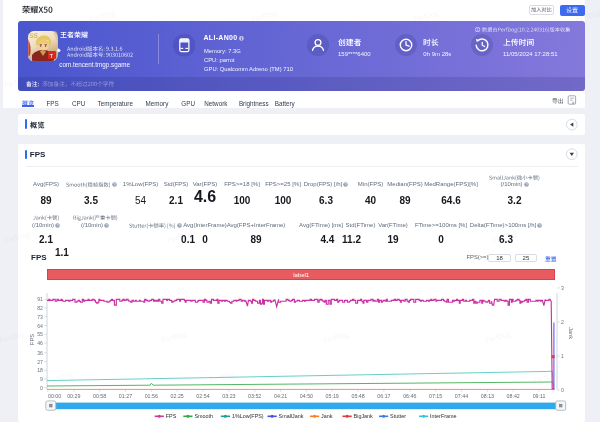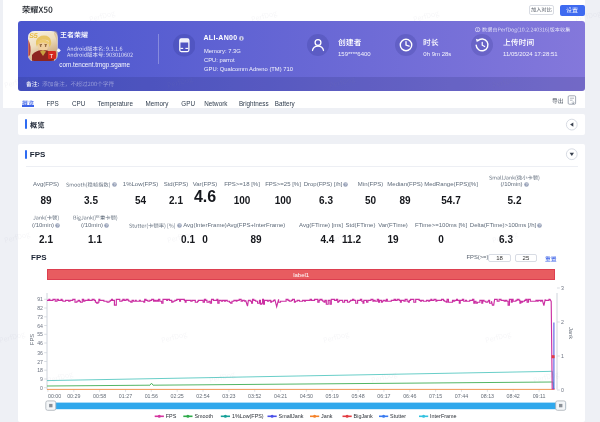--- a/index.html
+++ b/index.html
@@ -156,64 +156,64 @@
 <div class="abs" style="left:46.0px;top:195.2px;width:80px;margin-left:-40px;text-align:center;font-size:10px;font-weight:bold;color:#16181d">89</div>
 <svg style="position:absolute;left:65.5px;top:180.9px;overflow:visible" width="46.5" height="7.7">
     <path transform="translate(0,5.62) scale(0.00530,-0.00530)" d="M304 -13Q226 -13 161 16Q95 45 48 95L103 159Q142 118 195 93Q248 68 305 68Q378 68 418 101Q459 134 459 187Q459 226 443 249Q426 272 399 287Q371 303 336 318L231 364Q197 379 163 402Q128 425 105 462Q82 499 82 552Q82 609 112 652Q142 696 194 721Q246 746 313 746Q379 746 435 721Q490 696 528 656L480 597Q446 628 405 647Q365 665 313 665Q251 665 214 637Q176 608 176 559Q176 523 195 500Q213 477 241 463Q269 449 298 436L402 391Q444 373 479 348Q513 323 533 286Q553 249 553 195Q553 137 523 90Q493 42 437 15Q381 -13 304 -13ZM688 0V543H763L772 464H774Q810 503 852 530Q895 557 944 557Q1006 557 1041 529Q1077 501 1093 453Q1136 499 1180 528Q1223 557 1273 557Q1356 557 1397 502Q1437 448 1437 344V0H1347V332Q1347 409 1322 443Q1297 477 1245 477Q1214 477 1181 457Q1147 436 1108 394V0H1018V332Q1018 409 993 443Q968 477 916 477Q886 477 851 457Q817 436 780 394V0ZM1826 -13Q1759 -13 1702 20Q1644 54 1609 118Q1574 181 1574 271Q1574 362 1609 426Q1644 489 1702 523Q1759 557 1826 557Q1876 557 1921 538Q1966 519 2001 482Q2037 445 2057 392Q2077 339 2077 271Q2077 181 2042 118Q2007 54 1949 20Q1892 -13 1826 -13ZM1826 63Q1873 63 1908 89Q1944 115 1964 162Q1983 209 1983 271Q1983 334 1964 381Q1944 428 1908 454Q1873 480 1826 480Q1779 480 1743 454Q1708 428 1688 381Q1668 334 1668 271Q1668 209 1688 162Q1708 115 1743 89Q1779 63 1826 63ZM2432 -13Q2365 -13 2308 20Q2250 54 2215 118Q2180 181 2180 271Q2180 362 2215 426Q2250 489 2308 523Q2365 557 2432 557Q2482 557 2527 538Q2572 519 2607 482Q2642 445 2663 392Q2683 339 2683 271Q2683 181 2648 118Q2612 54 2555 20Q2498 -13 2432 -13ZM2432 63Q2479 63 2514 89Q2550 115 2570 162Q2589 209 2589 271Q2589 334 2570 381Q2550 428 2514 454Q2479 480 2432 480Q2385 480 2349 454Q2314 428 2294 381Q2274 334 2274 271Q2274 209 2294 162Q2314 115 2349 89Q2385 63 2432 63ZM2997 -13Q2939 -13 2906 9Q2872 32 2857 73Q2843 114 2843 168V469H2762V538L2847 543L2857 696H2934V543H3081V469H2934V165Q2934 116 2952 88Q2970 61 3018 61Q3033 61 3050 65Q3067 70 3079 76L3097 7Q3075 -1 3049 -7Q3023 -13 2997 -13ZM3204 0V796H3295V578L3292 466Q3330 504 3373 530Q3416 557 3472 557Q3558 557 3598 502Q3638 448 3638 344V0H3547V332Q3547 409 3522 443Q3498 477 3443 477Q3402 477 3369 456Q3336 435 3295 394V0ZM3959 -196Q3890 -84 3850 40Q3811 163 3811 311Q3811 458 3850 582Q3890 706 3959 818L4015 792Q3950 685 3919 562Q3887 438 3887 311Q3887 183 3919 60Q3950 -64 4015 -171ZM4482 615H4941V259H4469V323H4872V552H4482ZM4567 772H4841V712H4567ZM4496 469H4899V409H4496ZM4592 845 4661 833Q4630 764 4578 695Q4527 626 4452 568Q4447 577 4439 586Q4431 595 4423 604Q4414 613 4406 617Q4475 666 4521 728Q4568 790 4592 845ZM4820 772H4835L4846 776L4892 746Q4877 715 4856 682Q4835 650 4813 619Q4790 589 4770 566Q4760 574 4745 583Q4730 593 4718 598Q4737 620 4757 648Q4776 676 4793 706Q4810 736 4820 759ZM4548 187H4617V23Q4617 6 4625 2Q4632 -3 4661 -3Q4668 -3 4685 -3Q4702 -3 4723 -3Q4744 -3 4762 -3Q4781 -3 4789 -3Q4805 -3 4813 3Q4821 10 4825 31Q4829 53 4830 96Q4841 88 4859 81Q4878 75 4892 71Q4888 17 4879 -12Q4870 -41 4850 -53Q4831 -64 4797 -64Q4790 -64 4770 -64Q4749 -64 4725 -64Q4701 -64 4681 -64Q4661 -64 4654 -64Q4612 -64 4589 -57Q4566 -49 4557 -30Q4548 -12 4548 22ZM4647 214 4701 244Q4729 215 4759 181Q4790 146 4806 120L4751 86Q4735 112 4705 149Q4676 185 4647 214ZM4868 175 4927 194Q4945 164 4963 129Q4981 93 4996 59Q5012 26 5020 1L4957 -22Q4950 3 4935 38Q4920 72 4903 108Q4885 145 4868 175ZM4459 187 4517 160Q4506 132 4491 98Q4477 64 4462 30Q4446 -4 4430 -31L4370 1Q4387 27 4403 59Q4420 92 4434 126Q4449 159 4459 187ZM4255 762H4324V-81H4255ZM4114 553H4440V483H4114ZM4256 526 4305 507Q4292 454 4272 397Q4253 339 4230 283Q4207 227 4182 178Q4157 130 4131 94Q4125 110 4113 132Q4101 153 4091 167Q4123 208 4155 269Q4187 329 4214 398Q4240 466 4256 526ZM4390 832 4439 772Q4399 754 4349 740Q4300 725 4247 714Q4195 703 4146 695Q4144 707 4137 724Q4131 741 4124 753Q4171 763 4221 775Q4270 787 4314 802Q4359 816 4390 832ZM4320 466Q4328 457 4346 434Q4363 411 4383 384Q4402 357 4419 334Q4435 311 4442 301L4394 238Q4387 256 4372 283Q4358 310 4341 339Q4325 369 4310 394Q4295 420 4285 435ZM5745 750H6004V682H5745ZM5707 838H5780V575H5707ZM5761 59 5801 106Q5838 88 5878 64Q5918 41 5954 17Q5990 -7 6013 -28L5972 -82Q5949 -61 5914 -35Q5878 -10 5838 15Q5798 40 5761 59ZM5543 594H5954V126H5885V528H5609V124H5543ZM5269 839H5333V-80H5269ZM5134 650H5441V582H5192V126H5134ZM5414 650H5473V208Q5473 188 5468 172Q5464 156 5451 147Q5438 138 5419 136Q5401 133 5375 133Q5374 147 5368 167Q5362 186 5354 200Q5373 199 5386 199Q5399 199 5405 199Q5414 200 5414 210ZM5714 457H5785V278Q5785 231 5774 182Q5763 134 5733 87Q5702 39 5644 -3Q5586 -45 5492 -80Q5488 -71 5480 -60Q5472 -50 5464 -39Q5456 -29 5448 -21Q5539 8 5592 44Q5645 80 5671 120Q5698 160 5706 201Q5714 241 5714 278ZM6498 836H6572V552Q6572 527 6587 519Q6601 511 6649 511Q6658 511 6680 511Q6702 511 6730 511Q6758 511 6787 511Q6815 511 6839 511Q6862 511 6875 511Q6902 511 6916 520Q6930 529 6936 557Q6942 584 6945 637Q6957 629 6977 621Q6998 613 7013 610Q7008 544 6996 507Q6983 471 6956 457Q6929 443 6879 443Q6871 443 6848 443Q6824 443 6793 443Q6762 443 6731 443Q6700 443 6676 443Q6653 443 6645 443Q6588 443 6556 452Q6523 461 6511 485Q6498 509 6498 552ZM6894 781 6952 725Q6898 704 6831 685Q6764 666 6692 650Q6620 634 6552 621Q6550 633 6542 650Q6535 666 6528 678Q6593 691 6662 707Q6730 724 6791 743Q6852 762 6894 781ZM6498 359H6970V-75H6896V295H6569V-79H6498ZM6535 195H6922V134H6535ZM6533 29H6924V-33H6533ZM6089 310Q6133 321 6190 337Q6247 353 6311 371Q6375 390 6438 409L6448 339Q6360 312 6270 285Q6181 258 6110 237ZM6102 638H6433V567H6102ZM6241 840H6315V9Q6315 -23 6307 -40Q6299 -57 6279 -66Q6260 -74 6228 -77Q6196 -80 6146 -79Q6144 -65 6137 -45Q6130 -25 6123 -10Q6157 -11 6185 -11Q6213 -11 6222 -11Q6233 -10 6237 -6Q6241 -2 6241 8ZM7128 323H7511V260H7128ZM7108 654H7589V592H7108ZM7500 821 7564 793Q7542 759 7518 724Q7494 689 7474 664L7425 688Q7438 706 7452 729Q7466 753 7479 777Q7492 802 7500 821ZM7314 841H7384V404H7314ZM7145 793 7200 815Q7222 785 7240 749Q7258 713 7265 686L7208 661Q7201 687 7183 725Q7165 762 7145 793ZM7316 628 7367 598Q7343 557 7305 515Q7268 473 7224 437Q7181 402 7137 378Q7131 391 7119 408Q7108 425 7097 435Q7139 454 7180 484Q7222 514 7258 552Q7294 590 7316 628ZM7374 607Q7387 600 7414 583Q7440 567 7470 548Q7500 529 7525 513Q7550 497 7561 489L7519 435Q7506 447 7482 466Q7459 485 7431 506Q7403 527 7378 545Q7353 564 7337 574ZM7669 646H8005V576H7669ZM7686 832 7755 821Q7741 725 7719 637Q7696 548 7666 471Q7635 395 7595 337Q7590 343 7580 352Q7569 361 7558 369Q7547 378 7539 383Q7578 436 7606 507Q7635 578 7654 661Q7674 744 7686 832ZM7871 606 7941 599Q7918 430 7873 300Q7827 171 7750 77Q7672 -18 7551 -83Q7547 -75 7540 -64Q7533 -52 7524 -40Q7516 -29 7509 -22Q7624 34 7697 121Q7769 207 7810 328Q7851 449 7871 606ZM7705 583Q7728 450 7769 332Q7810 214 7875 126Q7939 37 8029 -12Q8016 -22 8002 -40Q7988 -57 7979 -71Q7885 -14 7819 81Q7753 176 7711 301Q7668 427 7643 572ZM7168 153 7215 198Q7267 178 7324 151Q7381 124 7432 96Q7483 68 7517 43L7470 -6Q7437 19 7386 48Q7335 78 7278 105Q7220 133 7168 153ZM7486 323H7499L7512 326L7552 309Q7521 201 7459 126Q7397 50 7314 2Q7230 -45 7134 -72Q7129 -59 7119 -41Q7108 -24 7099 -14Q7188 7 7266 48Q7345 90 7402 156Q7460 221 7486 312ZM7168 153Q7190 184 7213 224Q7235 264 7256 307Q7277 349 7291 387L7357 375Q7342 334 7321 291Q7300 248 7278 209Q7256 170 7236 140ZM8157 -196 8100 -171Q8164 -64 8196 60Q8228 183 8228 311Q8228 438 8196 562Q8164 685 8100 792L8157 818Q8226 706 8265 582Q8304 458 8304 311Q8304 163 8265 40Q8226 -84 8157 -196Z" fill="#5f6b7a"></path>
   </svg>
 <svg class="abs" style="left:111.5px;top:181.9px;overflow:visible" width="6" height="6">
     <circle cx="2.5" cy="2.5" r="2.3" fill="#97a1b8"></circle>
     <text x="2.5" y="3.9" font-size="3.8" fill="#fff" text-anchor="middle" font-family="Liberation Sans">?</text>
   </svg>
 <div class="abs" style="left:91.0px;top:195.2px;width:80px;margin-left:-40px;text-align:center;font-size:10px;font-weight:bold;color:#16181d">3.5</div>
 <div class="abs" style="left:140.5px;top:181.3px;width:120px;margin-left:-60px;text-align:center;font-size:6px;color:#5f6b7a;white-space:nowrap">1%Low(FPS)</div>
-<div class="abs" style="left:140.5px;top:195.2px;width:80px;margin-left:-40px;text-align:center;font-size:10px;font-weight:bold;color:#16181d">54</div>
+<div class="abs" style="left:140.5px;top:195.2px;width:80px;margin-left:-40px;text-align:center;font-size:10px;font-weight:normal;color:#16181d">54</div>
 <div class="abs" style="left:176.0px;top:181.3px;width:120px;margin-left:-60px;text-align:center;font-size:6px;color:#5f6b7a;white-space:nowrap">Std(FPS)</div>
 <div class="abs" style="left:176.0px;top:195.2px;width:80px;margin-left:-40px;text-align:center;font-size:10px;font-weight:bold;color:#16181d">2.1</div>
 <div class="abs" style="left:205.0px;top:181.3px;width:120px;margin-left:-60px;text-align:center;font-size:6px;color:#5f6b7a;white-space:nowrap">Var(FPS)</div>
 <div class="abs" style="left:205.0px;top:188px;width:80px;margin-left:-40px;text-align:center;font-size:16px;font-weight:bold;color:#16181d">4.6</div>
 <div class="abs" style="left:242.0px;top:181.3px;width:120px;margin-left:-60px;text-align:center;font-size:6px;color:#5f6b7a;white-space:nowrap">FPS&gt;=18 [%]</div>
 <div class="abs" style="left:242.0px;top:195.2px;width:80px;margin-left:-40px;text-align:center;font-size:10px;font-weight:bold;color:#16181d">100</div>
 <div class="abs" style="left:283.0px;top:181.3px;width:120px;margin-left:-60px;text-align:center;font-size:6px;color:#5f6b7a;white-space:nowrap">FPS&gt;=25 [%]</div>
 <div class="abs" style="left:283.0px;top:195.2px;width:80px;margin-left:-40px;text-align:center;font-size:10px;font-weight:bold;color:#16181d">100</div>
 <div class="abs" style="left:326.0px;top:181.3px;width:120px;margin-left:-60px;text-align:center;font-size:6px;color:#5f6b7a;white-space:nowrap">Drop(FPS) [/h]<svg style="overflow:visible;vertical-align:-1px;margin-left:1px" width="5" height="5">
       <circle cx="2.5" cy="2.5" r="2.3" fill="#97a1b8"></circle>
       <text x="2.5" y="3.9" font-size="3.8" fill="#fff" text-anchor="middle" font-family="Liberation Sans">?</text>
     </svg></div>
 <div class="abs" style="left:326.0px;top:195.2px;width:80px;margin-left:-40px;text-align:center;font-size:10px;font-weight:bold;color:#16181d">6.3</div>
 <div class="abs" style="left:370.5px;top:181.3px;width:120px;margin-left:-60px;text-align:center;font-size:6px;color:#5f6b7a;white-space:nowrap">Min(FPS)</div>
-<div class="abs" style="left:370.5px;top:195.2px;width:80px;margin-left:-40px;text-align:center;font-size:10px;font-weight:bold;color:#16181d">50</div>
+<div class="abs" style="left:370.5px;top:195.2px;width:80px;margin-left:-40px;text-align:center;font-size:10px;font-weight:bold;color:#16181d">40</div>
 <div class="abs" style="left:405.0px;top:181.3px;width:120px;margin-left:-60px;text-align:center;font-size:6px;color:#5f6b7a;white-space:nowrap">Median(FPS)</div>
 <div class="abs" style="left:405.0px;top:195.2px;width:80px;margin-left:-40px;text-align:center;font-size:10px;font-weight:bold;color:#16181d">89</div>
 <div class="abs" style="left:451.0px;top:181.3px;width:120px;margin-left:-60px;text-align:center;font-size:6px;color:#5f6b7a;white-space:nowrap">MedRange(FPS)[%]</div>
-<div class="abs" style="left:451.0px;top:195.2px;width:80px;margin-left:-40px;text-align:center;font-size:10px;font-weight:bold;color:#16181d">54.7</div>
+<div class="abs" style="left:451.0px;top:195.2px;width:80px;margin-left:-40px;text-align:center;font-size:10px;font-weight:bold;color:#16181d">64.6</div>
 <svg style="position:absolute;left:489.1px;top:174.1px;overflow:visible" width="52.8" height="7.7">
     <path transform="translate(0,5.62) scale(0.00530,-0.00530)" d="M304 -13Q226 -13 161 16Q95 45 48 95L103 159Q142 118 195 93Q248 68 305 68Q378 68 418 101Q459 134 459 187Q459 226 443 249Q426 272 399 287Q371 303 336 318L231 364Q197 379 163 402Q128 425 105 462Q82 499 82 552Q82 609 112 652Q142 696 194 721Q246 746 313 746Q379 746 435 721Q490 696 528 656L480 597Q446 628 405 647Q365 665 313 665Q251 665 214 637Q176 608 176 559Q176 523 195 500Q213 477 241 463Q269 449 298 436L402 391Q444 373 479 348Q513 323 533 286Q553 249 553 195Q553 137 523 90Q493 42 437 15Q381 -13 304 -13ZM688 0V543H763L772 464H774Q810 503 852 530Q895 557 944 557Q1006 557 1041 529Q1077 501 1093 453Q1136 499 1180 528Q1223 557 1273 557Q1356 557 1397 502Q1437 448 1437 344V0H1347V332Q1347 409 1322 443Q1297 477 1245 477Q1214 477 1181 457Q1147 436 1108 394V0H1018V332Q1018 409 993 443Q968 477 916 477Q886 477 851 457Q817 436 780 394V0ZM1740 -13Q1695 -13 1659 5Q1623 23 1602 58Q1581 92 1581 141Q1581 230 1661 278Q1741 325 1914 344Q1915 379 1906 411Q1896 442 1872 461Q1848 481 1803 481Q1755 481 1714 463Q1672 444 1640 423L1605 486Q1630 502 1663 519Q1695 535 1735 546Q1774 557 1817 557Q1884 557 1925 529Q1967 501 1986 452Q2006 402 2006 334V0H1931L1923 65H1919Q1881 33 1836 10Q1791 -13 1740 -13ZM1766 61Q1805 61 1840 79Q1875 97 1914 132V283Q1823 273 1770 254Q1716 236 1693 209Q1670 183 1670 147Q1670 100 1698 80Q1725 61 1766 61ZM2274 -13Q2240 -13 2219 1Q2198 15 2188 43Q2178 70 2178 108V796H2270V102Q2270 81 2277 72Q2285 63 2295 63Q2299 63 2303 63Q2307 64 2314 65L2327 -5Q2317 -8 2305 -11Q2293 -13 2274 -13ZM2559 -13Q2525 -13 2503 1Q2482 15 2472 43Q2463 70 2463 108V796H2554V102Q2554 81 2562 72Q2569 63 2579 63Q2583 63 2587 63Q2591 64 2599 65L2611 -5Q2602 -8 2589 -11Q2577 -13 2559 -13ZM2891 -13Q2822 -13 2772 16Q2722 46 2690 103L2756 151Q2781 106 2812 87Q2844 68 2883 68Q2943 68 2972 104Q3000 141 3000 224V733H3093V215Q3093 152 3073 100Q3052 48 3008 17Q2963 -13 2891 -13ZM3407 -13Q3362 -13 3326 5Q3290 23 3270 58Q3249 92 3249 141Q3249 230 3329 278Q3409 325 3582 344Q3582 379 3573 411Q3564 442 3539 461Q3515 481 3470 481Q3423 481 3381 463Q3340 444 3307 423L3272 486Q3297 502 3330 519Q3363 535 3402 546Q3441 557 3485 557Q3551 557 3593 529Q3635 501 3654 452Q3673 402 3673 334V0H3598L3591 65H3587Q3549 33 3504 10Q3458 -13 3407 -13ZM3433 61Q3472 61 3508 79Q3543 97 3582 132V283Q3491 273 3437 254Q3383 236 3360 209Q3337 183 3337 147Q3337 100 3365 80Q3393 61 3433 61ZM3846 0V543H3921L3929 464H3932Q3970 503 4014 530Q4057 557 4114 557Q4199 557 4240 502Q4280 448 4280 344V0H4188V332Q4188 409 4164 443Q4140 477 4085 477Q4043 477 4011 456Q3978 435 3937 394V0ZM4456 0V796H4546V257H4549L4780 543H4882L4701 324L4906 0H4807L4648 262L4546 143V0ZM5155 -196Q5086 -84 5047 40Q5008 163 5008 311Q5008 458 5047 582Q5086 706 5155 818L5211 792Q5147 685 5115 562Q5084 438 5084 311Q5084 183 5115 60Q5147 -64 5211 -171ZM5777 16 5768 81 5789 110 5915 189Q5918 176 5924 160Q5929 144 5934 134Q5874 94 5843 71Q5812 49 5798 37Q5784 26 5777 16ZM5777 16Q5775 24 5770 36Q5765 49 5759 60Q5754 72 5749 80Q5758 85 5768 99Q5777 113 5777 143V318H5839V78Q5839 78 5829 72Q5820 66 5808 56Q5796 46 5786 36Q5777 25 5777 16ZM5970 634H6215V568H5944ZM5967 839 6037 829Q6026 736 6009 648Q5992 560 5967 484Q5943 408 5908 349Q5904 357 5894 367Q5885 377 5876 388Q5866 398 5858 404Q5889 457 5910 527Q5931 596 5945 676Q5959 756 5967 839ZM5977 556Q5989 462 6008 374Q6027 285 6056 209Q6086 132 6127 75Q6168 17 6223 -17Q6215 -24 6206 -34Q6196 -44 6187 -56Q6179 -67 6173 -76Q6116 -36 6075 28Q6034 91 6004 173Q5975 254 5955 349Q5936 445 5923 548ZM6117 600 6182 595Q6165 434 6129 306Q6094 179 6031 83Q5968 -13 5867 -82Q5864 -75 5856 -64Q5848 -54 5840 -44Q5831 -33 5825 -27Q5920 33 5979 123Q6038 212 6070 332Q6102 451 6117 600ZM5686 840H5744V559H5686ZM5557 759H5609V581H5815V759H5870V519H5557ZM5538 446H5871V381H5538ZM5603 318H5818V258H5603ZM5581 318H5646V200Q5646 158 5639 109Q5632 60 5613 12Q5593 -36 5555 -76Q5551 -70 5542 -60Q5533 -50 5523 -40Q5514 -31 5507 -27Q5540 8 5555 48Q5571 87 5576 127Q5581 167 5581 202ZM5452 840 5521 815Q5484 755 5430 692Q5376 630 5322 584Q5318 592 5311 603Q5303 613 5295 624Q5288 635 5282 641Q5314 667 5346 701Q5379 735 5407 771Q5435 808 5452 840ZM5473 640 5540 617Q5511 558 5474 498Q5437 439 5396 385Q5355 332 5314 291Q5311 299 5303 311Q5295 323 5286 336Q5278 349 5271 356Q5327 410 5382 485Q5436 561 5473 640ZM5401 457 5469 526 5470 525V-78H5401ZM6718 826H6799V24Q6799 -17 6787 -37Q6775 -57 6748 -66Q6720 -75 6673 -78Q6625 -81 6555 -80Q6553 -70 6548 -55Q6542 -41 6536 -27Q6530 -13 6524 -2Q6561 -3 6595 -4Q6629 -4 6654 -3Q6680 -3 6690 -3Q6705 -2 6712 3Q6718 9 6718 24ZM6959 571 7031 598Q7076 528 7116 448Q7156 368 7187 291Q7217 214 7230 154L7149 121Q7138 181 7109 258Q7081 336 7041 418Q7002 499 6959 571ZM6456 591 6540 577Q6523 504 6498 423Q6473 343 6438 268Q6403 194 6357 138Q6348 145 6336 152Q6323 160 6310 167Q6297 174 6286 178Q6331 231 6364 302Q6398 373 6421 448Q6444 524 6456 591ZM7306 472H8203V398H7306ZM7740 698H8102V626H7740ZM7693 840H7771V437H7693ZM7696 421H7774V-80H7696ZM7788 232 7827 290Q7866 275 7911 257Q7957 239 8003 220Q8048 201 8089 183Q8129 165 8158 150L8117 84Q8089 99 8049 118Q8010 137 7964 157Q7919 177 7874 197Q7828 216 7788 232ZM8300 716H8714V650H8300ZM8326 572H8386V309H8641V572H8703V244H8326ZM8476 -53Q8473 -44 8467 -31Q8461 -19 8453 -7Q8446 5 8439 13Q8452 20 8466 38Q8480 56 8480 87V839H8548V21Q8548 21 8537 14Q8526 6 8512 -5Q8498 -17 8487 -29Q8476 -42 8476 -53ZM8476 -53 8467 16 8496 47 8712 144Q8713 129 8717 110Q8721 90 8724 79Q8650 42 8604 20Q8558 -3 8532 -16Q8507 -30 8495 -38Q8482 -45 8476 -53ZM8740 789H9203V724H8740ZM8949 756 9017 739Q9003 698 8988 657Q8972 616 8958 586L8897 602Q8907 623 8917 650Q8926 677 8935 705Q8944 733 8949 756ZM8777 617H9169V160H9100V556H8844V158H8777ZM8942 501H9009Q9007 376 8997 282Q8988 187 8960 118Q8932 48 8875 0Q8819 -48 8723 -80Q8718 -68 8706 -51Q8693 -35 8683 -25Q8772 2 8824 45Q8876 88 8900 150Q8925 212 8933 298Q8940 385 8942 501ZM8977 90 9019 135Q9053 111 9090 81Q9128 52 9161 23Q9195 -6 9216 -28L9172 -80Q9152 -57 9119 -27Q9086 3 9049 34Q9012 65 8977 90ZM9353 -196 9296 -171Q9361 -64 9393 60Q9425 183 9425 311Q9425 438 9393 562Q9361 685 9296 792L9353 818Q9423 706 9462 582Q9500 458 9500 311Q9500 163 9462 40Q9423 -84 9353 -196Z" fill="#5f6b7a"></path>
   </svg>
 <div class="abs" style="left:514.5px;top:181.3px;width:120px;margin-left:-60px;text-align:center;font-size:6px;color:#5f6b7a;white-space:nowrap">(/10min)<svg style="overflow:visible;vertical-align:-1px;margin-left:1px" width="5" height="5">
       <circle cx="2.5" cy="2.5" r="2.3" fill="#97a1b8"></circle>
       <text x="2.5" y="3.9" font-size="3.8" fill="#fff" text-anchor="middle" font-family="Liberation Sans">?</text>
     </svg></div>
-<div class="abs" style="left:514.5px;top:195.2px;width:80px;margin-left:-40px;text-align:center;font-size:10px;font-weight:bold;color:#16181d">5.2</div>
+<div class="abs" style="left:514.5px;top:195.2px;width:80px;margin-left:-40px;text-align:center;font-size:10px;font-weight:bold;color:#16181d">3.2</div>
 <svg style="position:absolute;left:32.9px;top:214.2px;overflow:visible" width="28.2" height="7.7">
     <path transform="translate(0,5.62) scale(0.00530,-0.00530)" d="M237 -13Q167 -13 117 16Q68 46 35 103L101 151Q126 106 157 87Q189 68 228 68Q288 68 317 104Q346 141 346 224V733H439V215Q439 152 418 100Q397 48 353 17Q308 -13 237 -13ZM753 -13Q707 -13 671 5Q636 23 615 58Q594 92 594 141Q594 230 674 278Q754 325 927 344Q927 379 918 411Q909 442 885 461Q860 481 815 481Q768 481 727 463Q685 444 652 423L617 486Q642 502 675 519Q708 535 747 546Q787 557 830 557Q897 557 938 529Q980 501 999 452Q1018 402 1018 334V0H944L936 65H932Q894 33 849 10Q803 -13 753 -13ZM778 61Q817 61 853 79Q888 97 927 132V283Q836 273 782 254Q728 236 705 209Q682 183 682 147Q682 100 710 80Q738 61 778 61ZM1191 0V543H1266L1274 464H1277Q1315 503 1359 530Q1403 557 1459 557Q1544 557 1585 502Q1625 448 1625 344V0H1533V332Q1533 409 1509 443Q1485 477 1430 477Q1389 477 1356 456Q1323 435 1282 394V0ZM1801 0V796H1891V257H1895L2125 543H2227L2046 324L2251 0H2152L1993 262L1891 143V0ZM2500 -196Q2431 -84 2392 40Q2353 163 2353 311Q2353 458 2392 582Q2431 706 2500 818L2556 792Q2492 685 2460 562Q2429 438 2429 311Q2429 183 2460 60Q2492 -64 2556 -171ZM2652 472H3549V398H2652ZM3085 698H3447V626H3085ZM3038 840H3116V437H3038ZM3041 421H3119V-80H3041ZM3133 232 3172 290Q3211 275 3257 257Q3302 239 3348 220Q3393 201 3434 183Q3474 165 3503 150L3462 84Q3434 99 3394 118Q3355 137 3310 157Q3264 177 3219 197Q3173 216 3133 232ZM3645 716H4059V650H3645ZM3672 572H3732V309H3986V572H4048V244H3672ZM3821 -53Q3818 -44 3812 -31Q3806 -19 3799 -7Q3791 5 3785 13Q3797 20 3811 38Q3825 56 3825 87V839H3893V21Q3893 21 3882 14Q3871 6 3857 -5Q3843 -17 3832 -29Q3821 -42 3821 -53ZM3821 -53 3812 16 3841 47 4057 144Q4058 129 4062 110Q4067 90 4070 79Q3995 42 3949 20Q3903 -3 3877 -16Q3852 -30 3840 -38Q3827 -45 3821 -53ZM4085 789H4549V724H4085ZM4294 756 4362 739Q4348 698 4333 657Q4318 616 4303 586L4242 602Q4252 623 4262 650Q4271 677 4280 705Q4289 733 4294 756ZM4122 617H4514V160H4445V556H4189V158H4122ZM4288 501H4354Q4352 376 4342 282Q4333 187 4305 118Q4277 48 4221 0Q4164 -48 4068 -80Q4063 -68 4051 -51Q4039 -35 4028 -25Q4118 2 4169 45Q4221 88 4245 150Q4270 212 4278 298Q4285 385 4288 501ZM4322 90 4364 135Q4398 111 4435 81Q4473 52 4506 23Q4540 -6 4561 -28L4518 -80Q4497 -57 4464 -27Q4431 3 4394 34Q4357 65 4322 90ZM4698 -196 4641 -171Q4706 -64 4738 60Q4770 183 4770 311Q4770 438 4738 562Q4706 685 4641 792L4698 818Q4768 706 4807 582Q4846 458 4846 311Q4846 163 4807 40Q4768 -84 4698 -196Z" fill="#5f6b7a"></path>
   </svg>
 <div class="abs" style="left:46.0px;top:222.0px;width:120px;margin-left:-60px;text-align:center;font-size:6px;color:#5f6b7a;white-space:nowrap">(/10min)<svg style="overflow:visible;vertical-align:-1px;margin-left:1px" width="5" height="5">
       <circle cx="2.5" cy="2.5" r="2.3" fill="#97a1b8"></circle>
       <text x="2.5" y="3.9" font-size="3.8" fill="#fff" text-anchor="middle" font-family="Liberation Sans">?</text>
     </svg></div>
 <div class="abs" style="left:46.0px;top:233.5px;width:80px;margin-left:-40px;text-align:center;font-size:10px;font-weight:bold;color:#16181d">2.1</div>
 <svg style="position:absolute;left:72.7px;top:214.2px;overflow:visible" width="46.7" height="7.7">
     <path transform="translate(0,5.62) scale(0.00530,-0.00530)" d="M101 0V733H318Q393 733 449 715Q506 697 538 658Q570 619 570 554Q570 518 557 486Q545 453 521 430Q497 406 463 395V390Q528 378 570 334Q612 290 612 215Q612 143 576 95Q541 48 479 24Q416 0 334 0ZM193 422H302Q397 422 438 454Q479 486 479 542Q479 607 435 634Q392 660 306 660H193ZM193 74H321Q415 74 468 109Q521 144 521 218Q521 287 469 318Q417 350 321 350H193ZM749 0V543H840V0ZM795 655Q768 655 751 672Q734 688 734 716Q734 743 751 759Q768 775 795 775Q821 775 838 759Q856 743 856 716Q856 688 838 672Q821 655 795 655ZM1207 -250Q1140 -250 1090 -233Q1039 -216 1010 -184Q982 -151 982 -105Q982 -70 1003 -37Q1024 -5 1062 18V23Q1041 36 1027 58Q1013 80 1013 112Q1013 146 1033 172Q1052 198 1073 213V217Q1046 238 1024 276Q1002 314 1002 363Q1002 423 1030 466Q1058 510 1104 533Q1151 557 1205 557Q1229 557 1249 553Q1268 549 1283 543H1471V473H1361Q1380 454 1392 425Q1404 396 1404 361Q1404 303 1378 261Q1351 218 1306 195Q1261 172 1205 172Q1186 172 1165 177Q1143 182 1125 191Q1110 179 1100 164Q1090 149 1090 126Q1090 101 1110 84Q1130 67 1185 67H1292Q1386 67 1433 36Q1481 5 1481 -62Q1481 -112 1447 -155Q1413 -198 1352 -224Q1290 -250 1207 -250ZM1205 234Q1237 234 1264 250Q1290 266 1306 295Q1322 324 1322 363Q1322 403 1306 431Q1290 460 1264 475Q1238 490 1205 490Q1174 490 1148 475Q1121 460 1106 432Q1090 404 1090 363Q1090 324 1106 295Q1122 266 1148 250Q1174 234 1205 234ZM1219 -187Q1272 -187 1310 -171Q1349 -155 1370 -130Q1392 -104 1392 -77Q1392 -38 1363 -23Q1335 -8 1282 -8H1187Q1172 -8 1154 -6Q1136 -5 1117 0Q1088 -20 1075 -45Q1062 -69 1062 -92Q1062 -135 1104 -161Q1145 -187 1219 -187ZM1731 -13Q1662 -13 1612 16Q1562 46 1530 103L1596 151Q1621 106 1652 87Q1683 68 1723 68Q1782 68 1811 104Q1840 141 1840 224V733H1933V215Q1933 152 1913 100Q1892 48 1848 17Q1803 -13 1731 -13ZM2247 -13Q2202 -13 2166 5Q2130 23 2110 58Q2089 92 2089 141Q2089 230 2169 278Q2248 325 2422 344Q2422 379 2413 411Q2404 442 2379 461Q2355 481 2310 481Q2263 481 2221 463Q2180 444 2147 423L2112 486Q2137 502 2170 519Q2203 535 2242 546Q2281 557 2325 557Q2391 557 2433 529Q2474 501 2494 452Q2513 402 2513 334V0H2438L2431 65H2427Q2389 33 2343 10Q2298 -13 2247 -13ZM2273 61Q2312 61 2347 79Q2383 97 2422 132V283Q2331 273 2277 254Q2223 236 2200 209Q2177 183 2177 147Q2177 100 2205 80Q2233 61 2273 61ZM2686 0V543H2760L2769 464H2772Q2810 503 2854 530Q2897 557 2954 557Q3039 557 3079 502Q3120 448 3120 344V0H3028V332Q3028 409 3004 443Q2980 477 2925 477Q2883 477 2850 456Q2818 435 2777 394V0ZM3296 0V796H3386V257H3389L3620 543H3722L3541 324L3746 0H3647L3488 262L3386 143V0ZM3995 -196Q3926 -84 3887 40Q3847 163 3847 311Q3847 458 3887 582Q3926 706 3995 818L4051 792Q3986 685 3955 562Q3923 438 3923 311Q3923 183 3955 60Q3986 -64 4051 -171ZM4198 784H4999V717H4198ZM4232 456H5030V389H4232ZM4451 761H4525V428H4451ZM4660 763H4735V426H4660ZM4240 664 4304 686Q4324 659 4342 625Q4360 592 4374 560Q4387 528 4393 502L4326 478Q4320 503 4307 536Q4294 568 4277 602Q4260 636 4240 664ZM4876 689 4953 665Q4936 633 4916 598Q4896 563 4877 532Q4857 500 4839 476L4779 498Q4795 523 4814 557Q4832 591 4849 625Q4865 660 4876 689ZM4207 456H4281V291Q4281 250 4277 202Q4273 154 4262 104Q4251 54 4231 6Q4212 -41 4180 -81Q4175 -73 4164 -62Q4152 -52 4141 -42Q4130 -33 4122 -28Q4160 20 4178 76Q4196 131 4202 188Q4207 244 4207 292ZM5146 13H6043V-48H5146ZM5152 663H6038V601H5152ZM5221 160H5980V100H5221ZM5552 764H5628V-16H5552ZM5901 834 5941 776Q5874 764 5790 755Q5705 745 5612 739Q5519 732 5425 728Q5330 723 5243 722Q5242 735 5237 752Q5232 770 5227 781Q5314 784 5408 788Q5501 793 5592 799Q5682 806 5762 815Q5841 824 5901 834ZM5326 360V284H5866V360ZM5326 486V411H5866V486ZM5253 540H5942V229H5253ZM6146 472H7043V398H6146ZM6580 698H6942V626H6580ZM6533 840H6611V437H6533ZM6536 421H6614V-80H6536ZM6627 232 6667 290Q6706 275 6751 257Q6797 239 6843 220Q6888 201 6929 183Q6969 165 6998 150L6957 84Q6929 99 6889 118Q6849 137 6804 157Q6759 177 6714 197Q6668 216 6627 232ZM7140 716H7553V650H7140ZM7166 572H7226V309H7481V572H7542V244H7166ZM7316 -53Q7313 -44 7307 -31Q7300 -19 7293 -7Q7286 5 7279 13Q7292 20 7306 38Q7320 56 7320 87V839H7388V21Q7388 21 7377 14Q7366 6 7352 -5Q7338 -17 7327 -29Q7316 -42 7316 -53ZM7316 -53 7306 16 7336 47 7551 144Q7553 129 7557 110Q7561 90 7564 79Q7489 42 7443 20Q7397 -3 7372 -16Q7347 -30 7334 -38Q7322 -45 7316 -53ZM7580 789H8043V724H7580ZM7789 756 7857 739Q7843 698 7828 657Q7812 616 7798 586L7737 602Q7747 623 7756 650Q7766 677 7775 705Q7784 733 7789 756ZM7617 617H8008V160H7940V556H7684V158H7617ZM7782 501H7849Q7847 376 7837 282Q7828 187 7800 118Q7772 48 7715 0Q7659 -48 7562 -80Q7558 -68 7546 -51Q7533 -35 7523 -25Q7612 2 7664 45Q7716 88 7740 150Q7765 212 7772 298Q7780 385 7782 501ZM7817 90 7859 135Q7893 111 7930 81Q7967 52 8001 23Q8034 -6 8056 -28L8012 -80Q7992 -57 7959 -27Q7926 3 7889 34Q7852 65 7817 90ZM8193 -196 8136 -171Q8201 -64 8233 60Q8264 183 8264 311Q8264 438 8233 562Q8201 685 8136 792L8193 818Q8263 706 8301 582Q8340 458 8340 311Q8340 163 8301 40Q8263 -84 8193 -196Z" fill="#5f6b7a"></path>
   </svg>
 <div class="abs" style="left:95.0px;top:222.0px;width:120px;margin-left:-60px;text-align:center;font-size:6px;color:#5f6b7a;white-space:nowrap">(/10min)<svg style="overflow:visible;vertical-align:-1px;margin-left:1px" width="5" height="5">
       <circle cx="2.5" cy="2.5" r="2.3" fill="#97a1b8"></circle>
       <text x="2.5" y="3.9" font-size="3.8" fill="#fff" text-anchor="middle" font-family="Liberation Sans">?</text>
     </svg></div>
-<div class="abs" style="left:95.0px;top:234px;width:80px;margin-left:-40px;text-align:center;font-size:10px;font-weight:bold;color:#16181d">1.1</div>
+<div class="abs" style="left:95.0px;top:247px;width:80px;margin-left:-40px;text-align:left;font-size:10px;font-weight:bold;color:#16181d">1.1</div>
 <svg style="position:absolute;left:128.5px;top:221.6px;overflow:visible" width="48.5" height="7.7">
     <path transform="translate(0,5.62) scale(0.00530,-0.00530)" d="M304 -13Q226 -13 161 16Q95 45 48 95L103 159Q142 118 195 93Q248 68 305 68Q378 68 418 101Q459 134 459 187Q459 226 443 249Q426 272 399 287Q371 303 336 318L231 364Q197 379 163 402Q128 425 105 462Q82 499 82 552Q82 609 112 652Q142 696 194 721Q246 746 313 746Q379 746 435 721Q490 696 528 656L480 597Q446 628 405 647Q365 665 313 665Q251 665 214 637Q176 608 176 559Q176 523 195 500Q213 477 241 463Q269 449 298 436L402 391Q444 373 479 348Q513 323 533 286Q553 249 553 195Q553 137 523 90Q493 42 437 15Q381 -13 304 -13ZM859 -13Q801 -13 767 9Q734 32 719 73Q705 114 705 168V469H623V538L709 543L719 696H795V543H943V469H795V165Q795 116 814 88Q832 61 880 61Q894 61 911 65Q928 70 941 76L959 7Q936 -1 910 -7Q884 -13 859 -13ZM1224 -13Q1138 -13 1098 41Q1058 95 1058 199V543H1149V210Q1149 135 1174 100Q1198 66 1252 66Q1293 66 1327 88Q1360 110 1398 158V543H1489V0H1414L1407 85H1404Q1366 41 1323 14Q1280 -13 1224 -13ZM1843 -13Q1785 -13 1752 9Q1718 32 1703 73Q1689 114 1689 168V469H1608V538L1693 543L1704 696H1780V543H1927V469H1780V165Q1780 116 1798 88Q1817 61 1864 61Q1879 61 1896 65Q1913 70 1925 76L1943 7Q1921 -1 1895 -7Q1869 -13 1843 -13ZM2220 -13Q2163 -13 2129 9Q2095 32 2081 73Q2066 114 2066 168V469H1985V538L2071 543L2081 696H2157V543H2305V469H2157V165Q2157 116 2175 88Q2194 61 2241 61Q2256 61 2273 65Q2290 70 2302 76L2321 7Q2298 -1 2272 -7Q2246 -13 2220 -13ZM2647 -13Q2575 -13 2516 21Q2456 55 2422 118Q2387 182 2387 271Q2387 338 2407 390Q2427 443 2462 480Q2497 518 2540 537Q2584 557 2631 557Q2700 557 2748 526Q2796 495 2822 437Q2847 380 2847 302Q2847 287 2846 274Q2845 261 2843 250H2477Q2480 192 2504 150Q2527 107 2566 83Q2606 60 2657 60Q2697 60 2730 71Q2762 83 2793 103L2826 42Q2790 19 2746 3Q2702 -13 2647 -13ZM2476 315H2767Q2767 397 2731 440Q2696 484 2632 484Q2594 484 2560 464Q2527 444 2504 407Q2482 370 2476 315ZM2981 0V543H3056L3065 444H3067Q3096 496 3136 526Q3176 557 3221 557Q3240 557 3253 554Q3267 552 3279 545L3263 466Q3248 470 3237 472Q3226 475 3209 475Q3176 475 3138 446Q3100 418 3073 349V0ZM3516 -196Q3447 -84 3408 40Q3369 163 3369 311Q3369 458 3408 582Q3447 706 3516 818L3572 792Q3508 685 3476 562Q3445 438 3445 311Q3445 183 3476 60Q3508 -64 3572 -171ZM3668 472H4565V398H3668ZM4101 698H4463V626H4101ZM4054 840H4132V437H4054ZM4057 421H4135V-80H4057ZM4149 232 4188 290Q4227 275 4273 257Q4318 239 4364 220Q4410 201 4450 183Q4490 165 4519 150L4478 84Q4450 99 4411 118Q4371 137 4326 157Q4281 177 4235 197Q4189 216 4149 232ZM4661 716H5075V650H4661ZM4688 572H4748V309H5002V572H5064V244H4688ZM4837 -53Q4834 -44 4828 -31Q4822 -19 4815 -7Q4807 5 4801 13Q4813 20 4827 38Q4841 56 4841 87V839H4909V21Q4909 21 4898 14Q4887 6 4873 -5Q4859 -17 4848 -29Q4837 -42 4837 -53ZM4837 -53 4828 16 4858 47 5073 144Q5074 129 5078 110Q5083 90 5086 79Q5011 42 4965 20Q4919 -3 4893 -16Q4868 -30 4856 -38Q4844 -45 4837 -53ZM5102 789H5565V724H5102ZM5311 756 5379 739Q5364 698 5349 657Q5334 616 5319 586L5259 602Q5268 623 5278 650Q5288 677 5297 705Q5306 733 5311 756ZM5139 617H5530V160H5462V556H5205V158H5139ZM5304 501H5371Q5368 376 5359 282Q5349 187 5321 118Q5293 48 5237 0Q5180 -48 5084 -80Q5079 -68 5067 -51Q5055 -35 5044 -25Q5134 2 5185 45Q5237 88 5261 150Q5286 212 5294 298Q5301 385 5304 501ZM5339 90 5380 135Q5414 111 5451 81Q5489 52 5522 23Q5556 -6 5577 -28L5534 -80Q5513 -57 5480 -27Q5447 3 5410 34Q5373 65 5339 90ZM6076 284H6155V-80H6076ZM5666 202H6565V132H5666ZM5686 750H6556V681H5686ZM6444 643 6507 605Q6473 570 6433 537Q6392 503 6357 478L6302 515Q6325 531 6351 554Q6377 576 6402 599Q6427 623 6444 643ZM6166 443 6222 466Q6245 441 6268 410Q6290 379 6309 350Q6329 321 6339 297L6279 270Q6270 294 6252 324Q6234 354 6212 386Q6189 417 6166 443ZM5671 337Q5718 357 5784 388Q5851 418 5919 451L5934 394Q5877 363 5818 332Q5759 301 5709 277ZM5700 599 5751 640Q5778 624 5807 605Q5837 585 5863 565Q5889 544 5906 527L5852 481Q5836 498 5811 519Q5786 540 5757 561Q5728 583 5700 599ZM6292 408 6346 448Q6379 429 6417 405Q6455 380 6489 356Q6523 331 6546 311L6489 266Q6469 286 6435 311Q6402 336 6365 362Q6327 387 6292 408ZM5953 483Q5952 490 5948 502Q5944 514 5940 526Q5936 538 5932 547Q5943 549 5954 558Q5965 566 5977 579Q5985 588 6004 612Q6022 635 6044 667Q6066 699 6083 732L6147 706Q6115 652 6075 604Q6035 555 5996 520V518Q5996 518 5990 515Q5983 512 5975 506Q5967 501 5960 495Q5953 489 5953 483ZM5953 483 5953 535 5990 557 6185 568Q6181 555 6177 537Q6173 519 6171 508Q6106 504 6066 500Q6026 496 6004 494Q5981 491 5970 488Q5959 486 5953 483ZM5934 284Q5932 291 5928 302Q5924 314 5920 327Q5916 339 5912 349Q5929 352 5949 365Q5969 378 5994 399Q6008 410 6035 435Q6062 460 6097 494Q6131 528 6166 569Q6202 609 6234 650L6294 615Q6221 529 6140 452Q6059 375 5979 319V317Q5979 317 5972 314Q5965 311 5956 306Q5947 300 5941 295Q5934 289 5934 284ZM5934 284 5932 335 5970 358 6277 384Q6275 370 6275 353Q6275 336 6276 325Q6169 315 6105 309Q6041 302 6006 298Q5972 294 5957 291Q5942 287 5934 284ZM6050 828 6123 847Q6142 823 6161 792Q6179 762 6189 739L6113 715Q6104 738 6086 770Q6068 802 6050 828ZM6714 -196 6658 -171Q6722 -64 6754 60Q6786 183 6786 311Q6786 438 6754 562Q6722 685 6658 792L6714 818Q6784 706 6823 582Q6862 458 6862 311Q6862 163 6823 40Q6784 -84 6714 -196ZM7283 -170V792H7481V739H7351V-118H7481V-170ZM7721 284Q7671 284 7633 312Q7596 339 7575 391Q7555 443 7555 517Q7555 591 7575 642Q7596 693 7633 720Q7671 746 7721 746Q7771 746 7809 720Q7847 693 7867 642Q7888 591 7888 517Q7888 443 7867 391Q7847 339 7809 312Q7771 284 7721 284ZM7721 340Q7764 340 7791 385Q7818 429 7818 517Q7818 605 7791 648Q7764 690 7721 690Q7677 690 7650 648Q7623 605 7623 517Q7623 429 7650 385Q7677 340 7721 340ZM7742 -13 8146 746H8208L7804 -13ZM8232 -13Q8182 -13 8144 14Q8107 41 8086 93Q8065 145 8065 219Q8065 293 8086 344Q8107 395 8144 422Q8182 449 8232 449Q8282 449 8319 422Q8356 395 8377 344Q8398 293 8398 219Q8398 145 8377 93Q8356 41 8319 14Q8282 -13 8232 -13ZM8232 43Q8274 43 8302 87Q8329 131 8329 219Q8329 307 8302 350Q8274 393 8232 393Q8188 393 8161 350Q8134 307 8134 219Q8134 131 8161 87Q8188 43 8232 43ZM8471 -170V-118H8601V739H8471V792H8670V-170Z" fill="#5f6b7a"></path>
   </svg>
 <svg class="abs" style="left:176.5px;top:222.6px;overflow:visible" width="6" height="6">
     <circle cx="2.5" cy="2.5" r="2.3" fill="#97a1b8"></circle>
     <text x="2.5" y="3.9" font-size="3.8" fill="#fff" text-anchor="middle" font-family="Liberation Sans">?</text>
   </svg>
 <div class="abs" style="left:155.0px;top:233.5px;width:80px;margin-left:-40px;text-align:right;font-size:10px;font-weight:bold;color:#16181d">0.1</div>
 <div class="abs" style="left:205.0px;top:222.0px;width:120px;margin-left:-60px;text-align:center;font-size:6px;color:#5f6b7a;white-space:nowrap">Avg(InterFrame)</div>
 <div class="abs" style="left:205.0px;top:233.5px;width:80px;margin-left:-40px;text-align:center;font-size:10px;font-weight:bold;color:#16181d">0</div>

